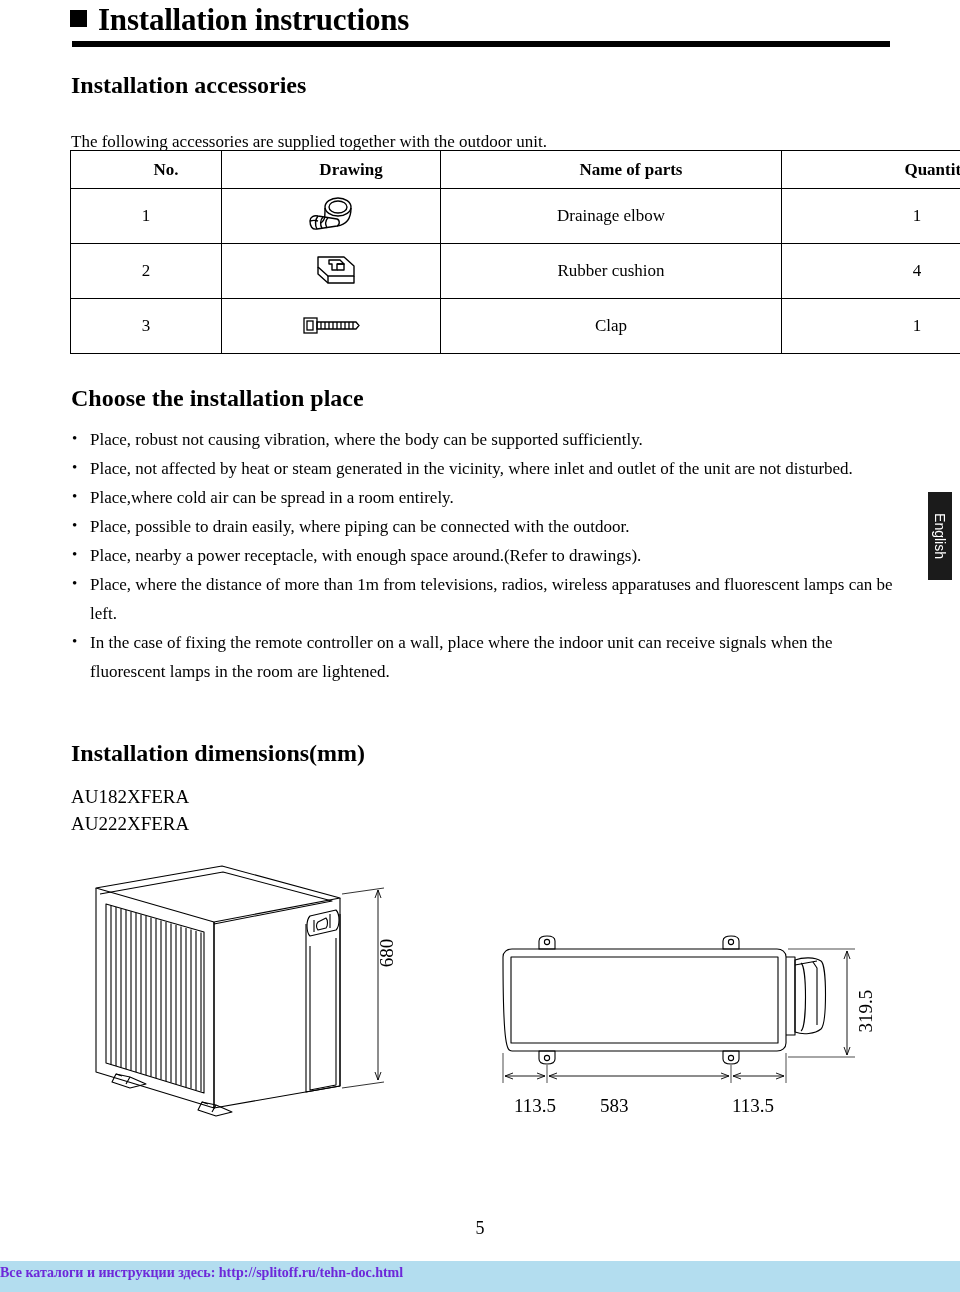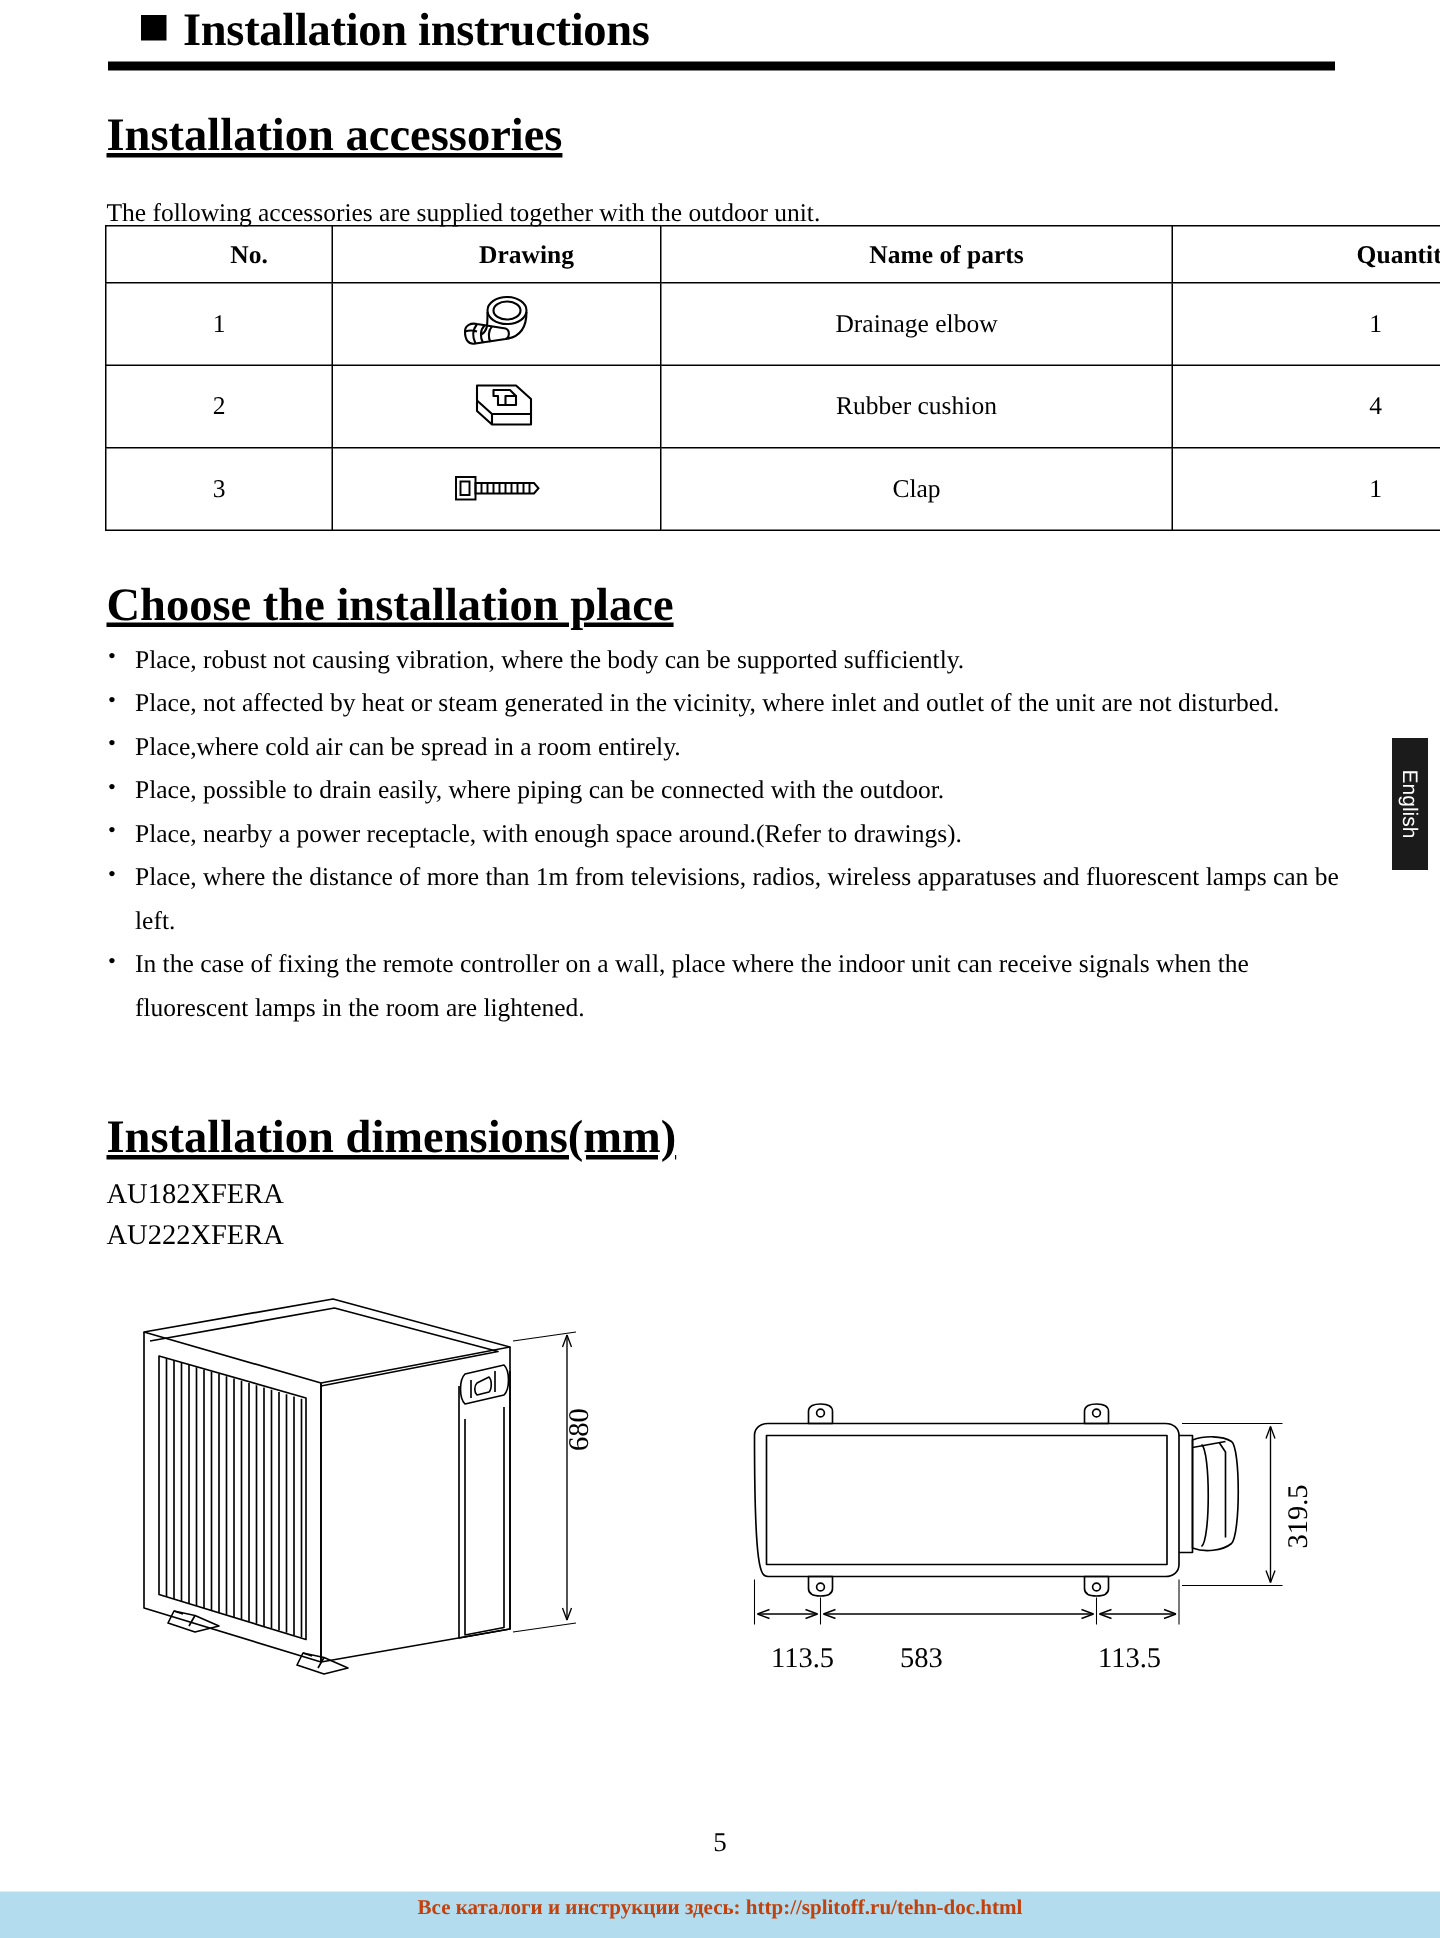--- a/index.html
+++ b/index.html
@@ -21,21 +21,20 @@
 
   
   .doc-title {
     position: absolute;
     left: 70px;
     top: 2px;
     font-size: 31px;
     font-weight: bold;
     letter-spacing: -0.2px;
     white-space: nowrap;
-    margin-left: 24px;
   }
   .title-square {
     display: inline-block;
     width: 17px;
     height: 17px;
     background: #000;
     margin-right: 11px;
     vertical-align: 3px;
   }
   .header-rule {
@@ -43,24 +42,23 @@
     left: 72px;
     top: 41px;
     width: 818px;
     height: 6px;
     background: #000;
   }
 
   
   .h2 {
     position: absolute;
-    font-size: 31px;
+    font-size: 24px;
     font-weight: bold;
     white-space: nowrap;
-    text-decoration: underline;
   }
   .intro-line {
     position: absolute;
     left: 71px;
     top: 112px;
     font-size: 17px;
     white-space: nowrap;
     margin-top: 20px;
   }
 
@@ -178,24 +176,24 @@
     top: 1261px;
     width: 960px;
     height: 31px;
     background: #b3ddef;
   }
   .footer-band span {
     position: absolute;
     left: 0;
     top: 4px;
     width: 960px;
-    text-align: center;
+    text-align: left;
     font-size: 14px;
     font-weight: bold;
-    color: #c2410c;
+    color: #6d28d9;
   }
 </style>
 </head>
 <body>
 
 <div id="page">
 
   <div class="doc-title">
     <span class="title-square"></span><span>Installation instructions</span>
   </div>

